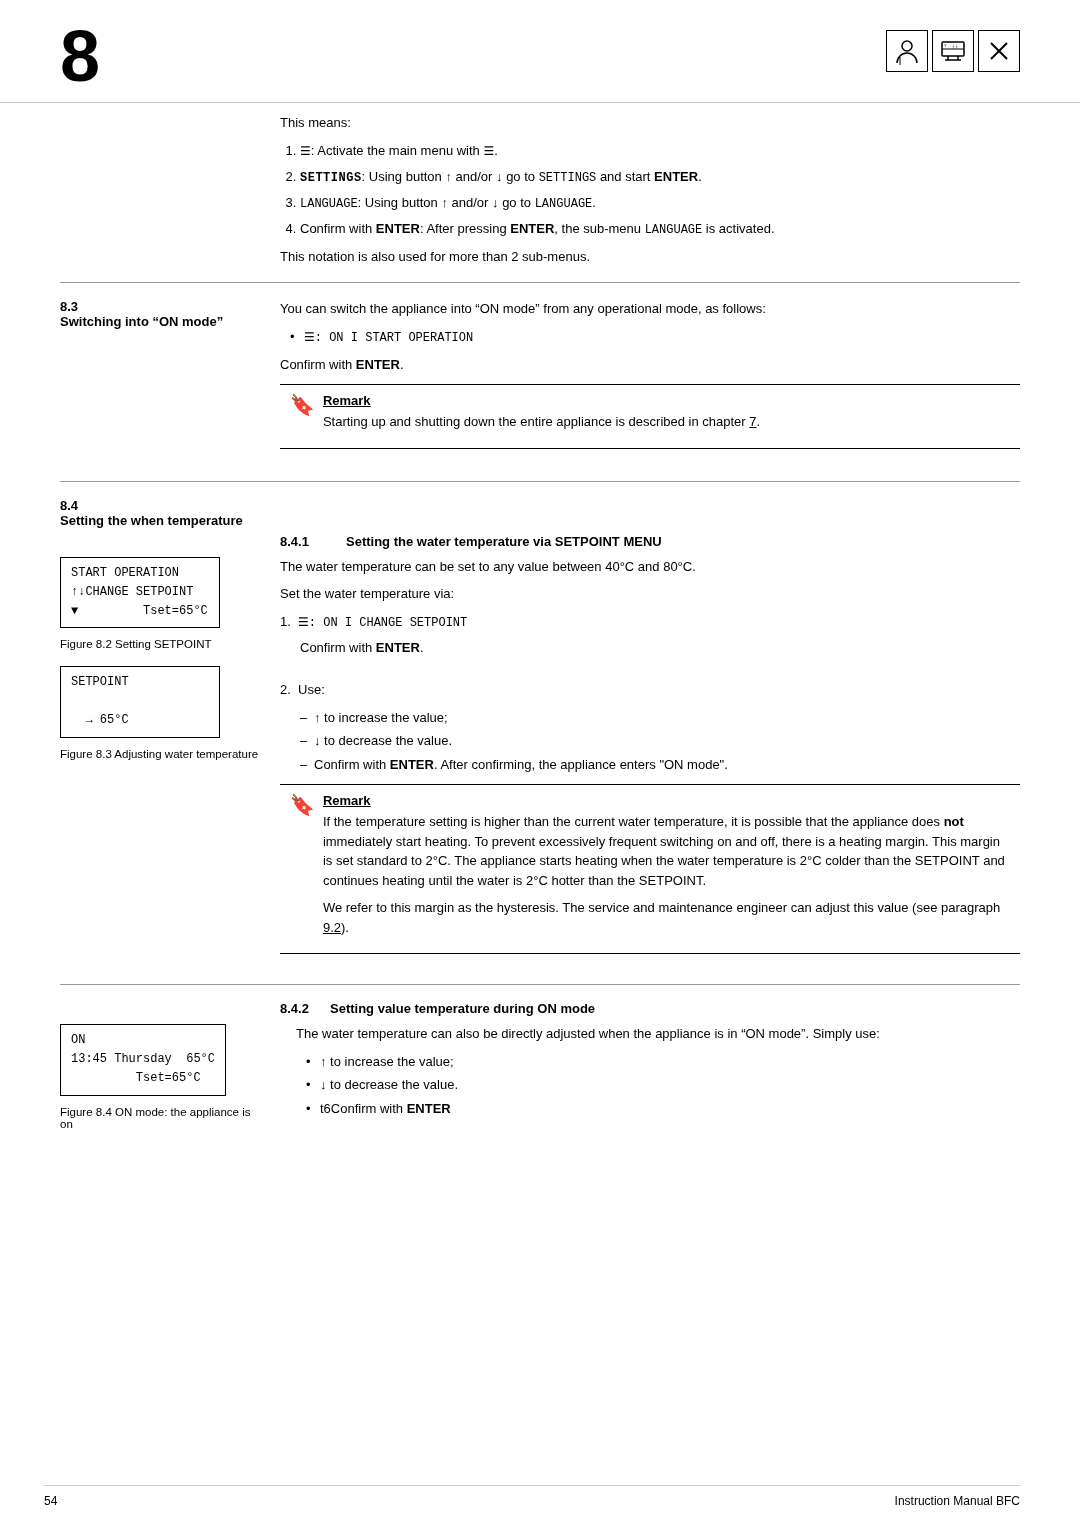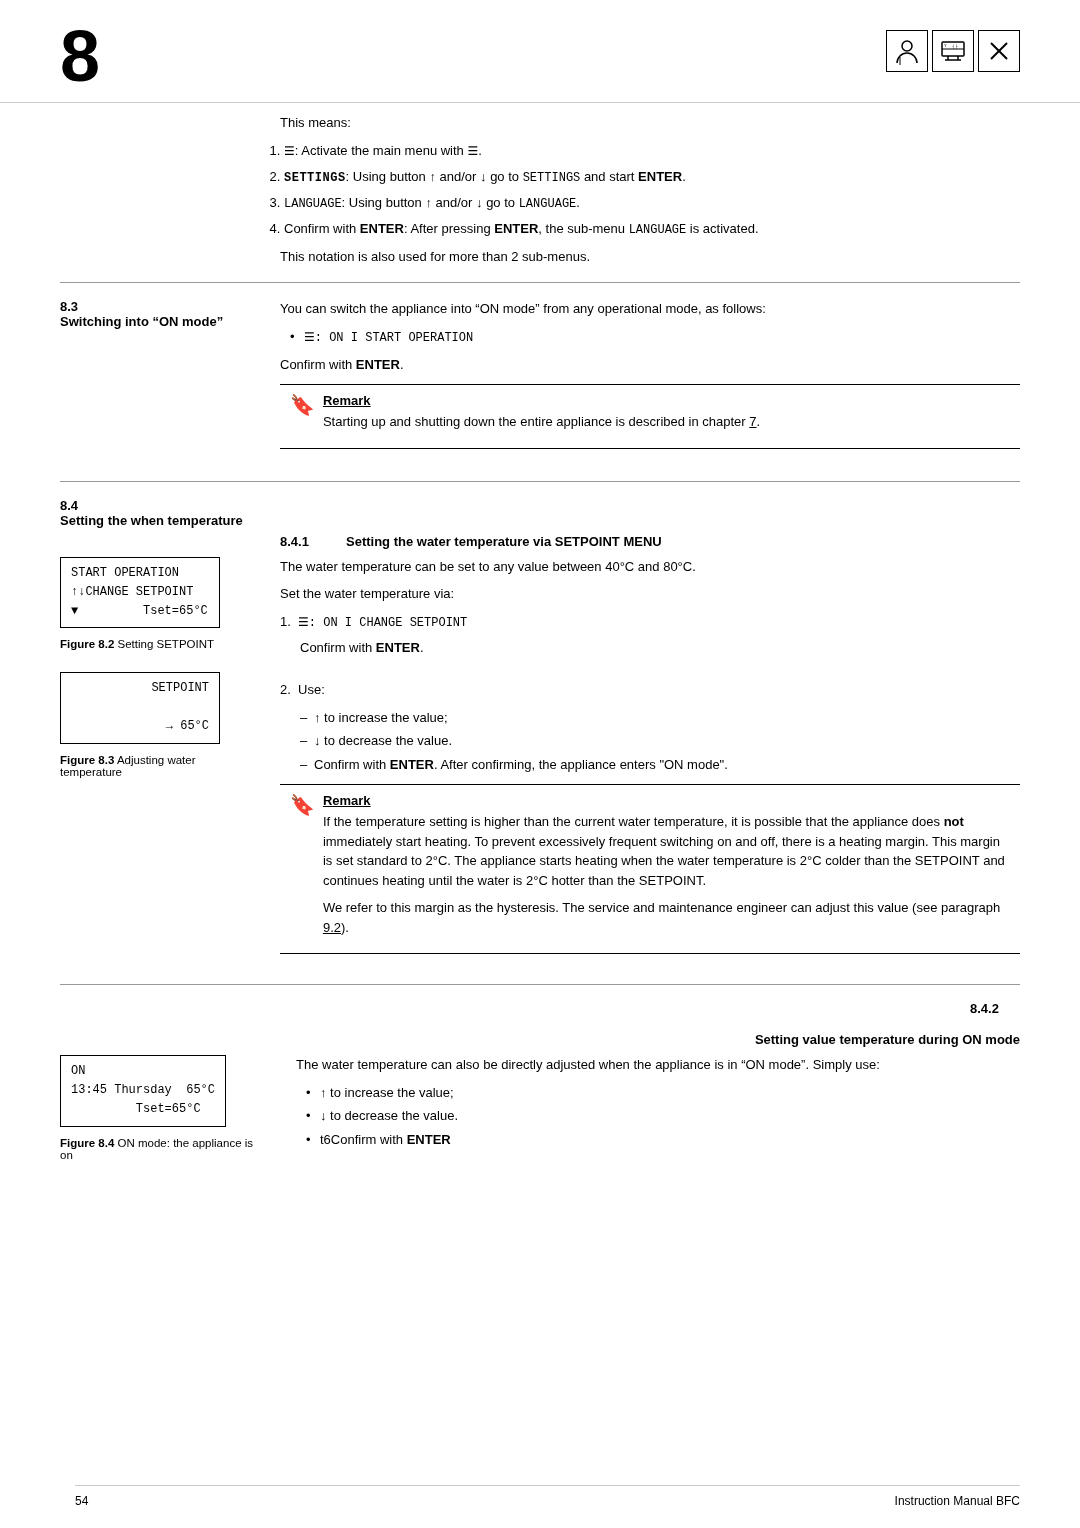--- a/index.html
+++ b/index.html
@@ -83,21 +83,21 @@
     .section-title {
       font-weight: bold;
       font-size: 13px;
     }
 
     
     p { margin-bottom: 8px; line-height: 1.5; }
 
     
     ol.main-list {
-      margin-left: 4px;
+      margin-left: 20px;
       margin-bottom: 8px;
     }
     ol.main-list li {
       margin-bottom: 6px;
       line-height: 1.5;
     }
 
     
     ul.bullet-list {
       list-style: none;
@@ -154,21 +154,21 @@
       min-width: 160px;
       line-height: 1.6;
     }
 
     
     .figure-caption {
       font-size: 11.5px;
       margin-top: 4px;
       margin-bottom: 12px;
     }
-    .figure-caption .bold { font-weight: bold; }
+    .figure-caption .bold { font-weight: normal; }
 
     
     .remark-box {
       border-top: 1.5px solid #000;
       border-bottom: 1.5px solid #000;
       padding: 8px 10px;
       margin: 10px 0 14px 0;
       display: flex;
       gap: 8px;
     }
@@ -186,21 +186,21 @@
     }
     .sub-section-title {
       font-weight: bold;
       font-size: 13px;
     }
 
     
     .footer {
       position: absolute;
       bottom: 20px;
-      left: 75px;
+      left: 44px;
       right: 60px;
       display: flex;
       justify-content: space-between;
       font-size: 12px;
       border-top: 1px solid #ccc;
       padding-top: 8px;
     }
 
     
     hr.section-divider {
@@ -319,21 +319,21 @@
         <div style="width:220px; min-width:220px; padding-right:20px;">
           <div class="display-box">
             <div>START OPERATION</div>
             <div>↑↓CHANGE SETPOINT</div>
             <div>▼&nbsp;&nbsp;&nbsp;&nbsp;&nbsp;&nbsp;&nbsp;&nbsp;&nbsp;Tset=65°C</div>
           </div>
           <div class="figure-caption">
             <span class="bold">Figure 8.2</span><span> Setting SETPOINT</span>
           </div>
 
-          <div class="display-box" style="margin-top:10px;text-align:right;">
+          <div class="display-box" style="margin-top:4px;">
             <div>SETPOINT</div>
             <div>&nbsp;</div>
             <div>&nbsp;&nbsp;→ 65°C</div>
           </div>
           <div class="figure-caption">
             <span class="bold">Figure 8.3</span><span> Adjusting water temperature</span>
           </div>
         </div>
 
         <div style="flex:1;">
@@ -364,21 +364,21 @@
       </div>
     </div>
 
     <hr class="section-divider">
 
     <div style="margin-bottom: 16px;">
 
       <div style="display:flex; gap:0; margin-bottom:8px;">
         <div style="width:220px; min-width:220px;"></div>
         <div style="flex:1;">
-          <div style="display:flex; gap:16px; align-items:flex-end;flex-direction:column;">
+          <div style="display:flex; align-items:flex-end;">
             <span class="sub-section-num">8.4.2</span>
             <span class="sub-section-title">Setting value temperature during ON mode</span>
           </div>
         </div>
       </div>
 
       <div style="display:flex; gap:16px;">
         <div style="width:220px; min-width:220px; padding-right:20px;">
           <div class="display-box">
             <div>ON</div>

